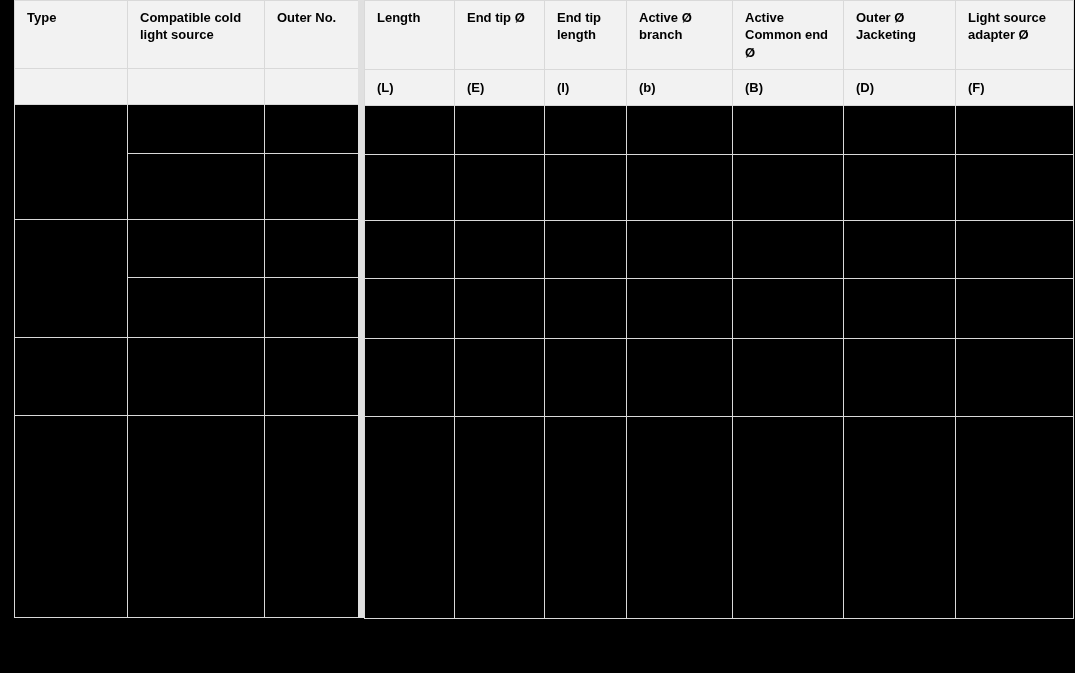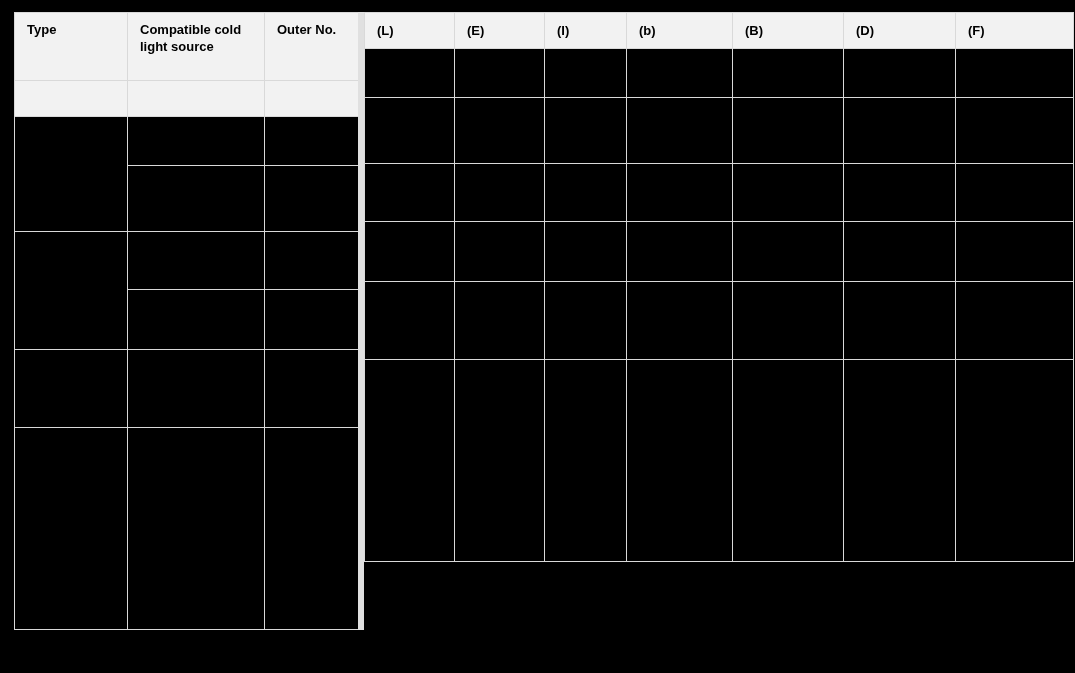--- a/index.html
+++ b/index.html
@@ -17,21 +17,21 @@
     position: relative;
     width: 1075px;
     height: 673px;
     background: #000000;
   }
 
   
   .spec-table-wrap {
     position: absolute;
     left: 14px;
-    top: 12px;
+    top: 0px;
     width: 1059px;
     height: 618px;
     display: flex;
     flex-direction: row;
     align-items: stretch;
     background: #000000;
   }
 
   
   .group {
@@ -214,20 +214,29 @@
         <colgroup>
           <col class="c-len">
           <col class="c-etd">
           <col class="c-etl">
           <col class="c-adb">
           <col class="c-ace">
           <col class="c-od">
           <col class="c-lsa">
         </colgroup>
         <thead>
+          <tr class="hdr-main">
+            <th>Length</th>
+            <th>End tip Ø</th>
+            <th>End tip length</th>
+            <th>Active Ø branch</th>
+            <th>Active Common end  Ø</th>
+            <th>Outer Ø Jacketing</th>
+            <th>Light source adapter Ø</th>
+          </tr>
           <tr class="hdr-sym">
             <th>(L)</th>
             <th>(E)</th>
             <th>(I)</th>
             <th>(b)</th>
             <th>(B)</th>
             <th>(D)</th>
             <th>(F)</th>
           </tr>
         </thead>

